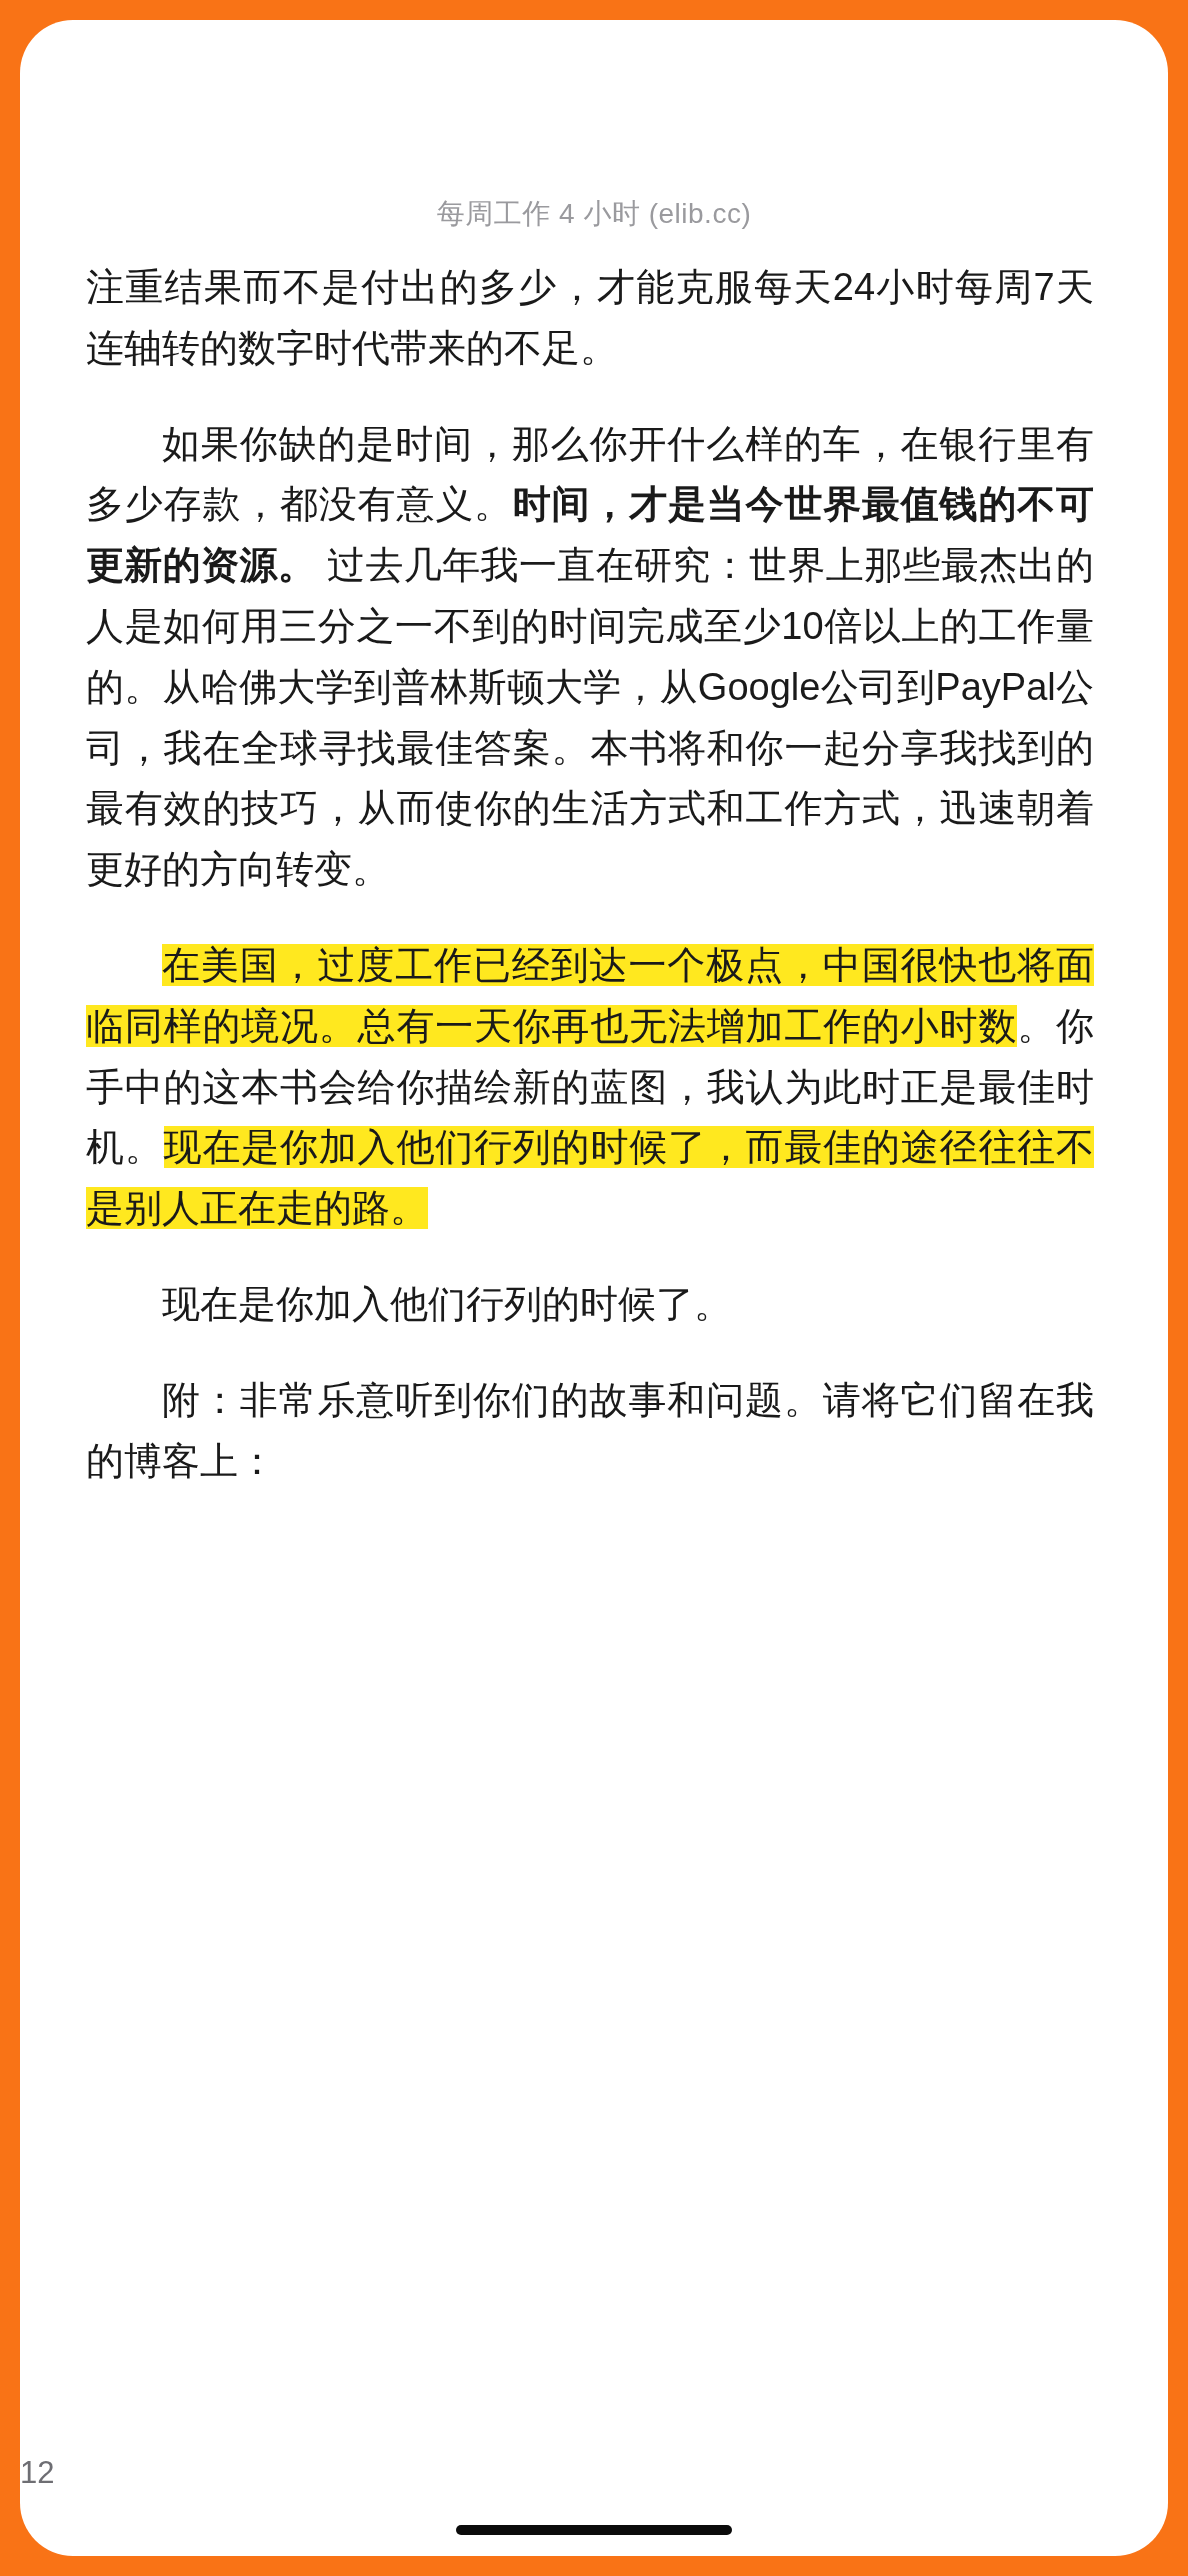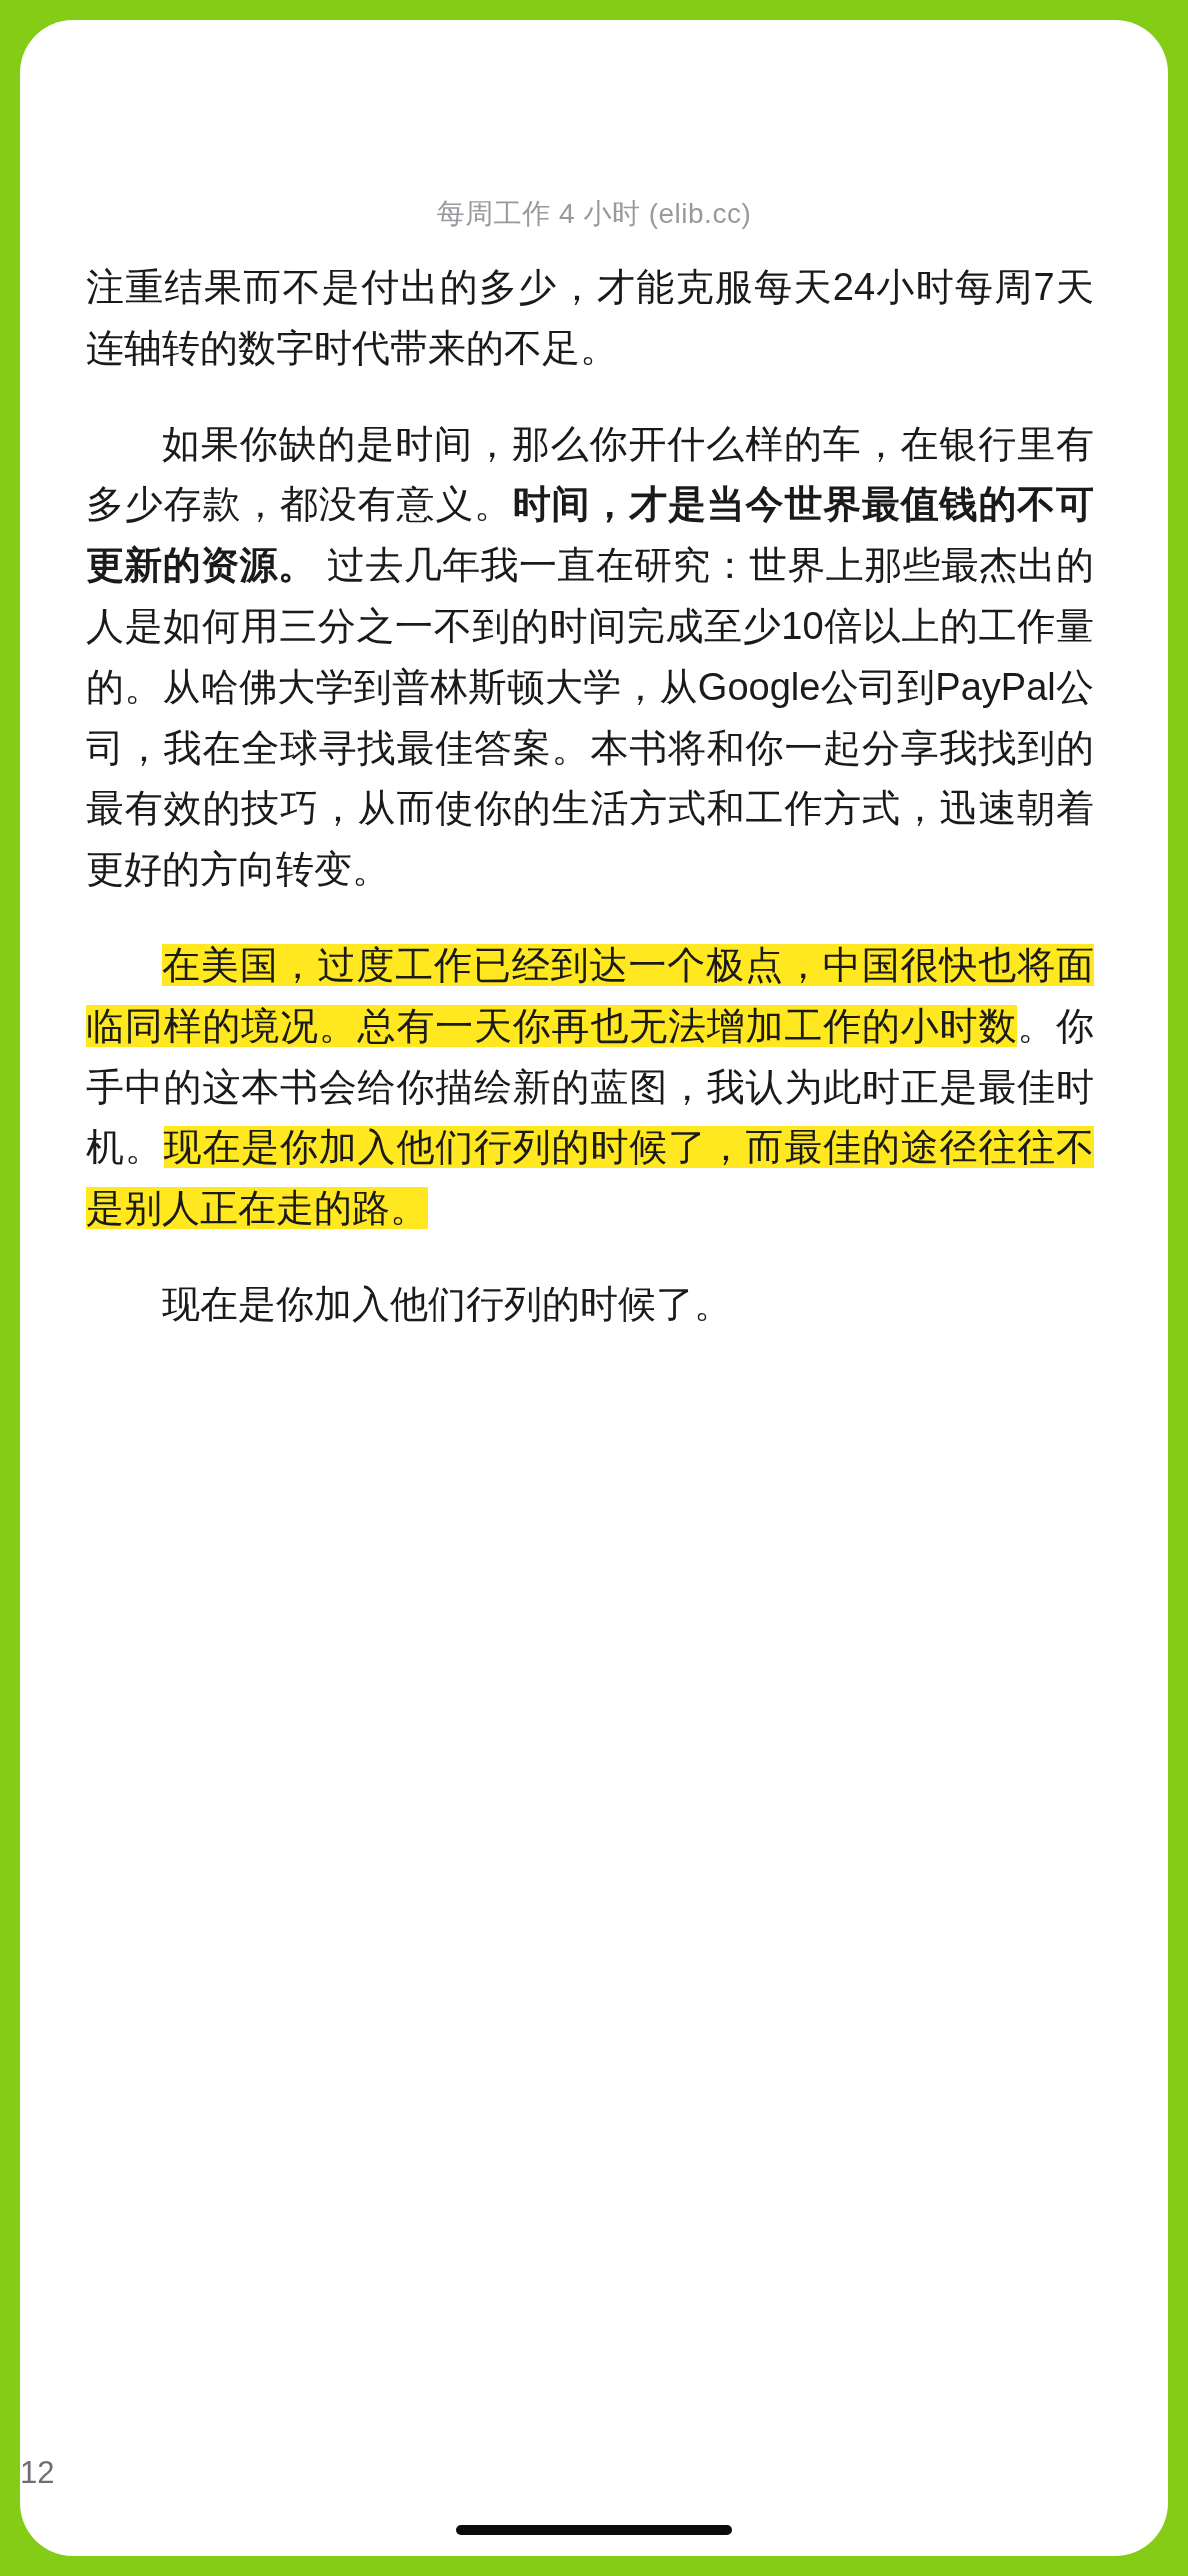--- a/index.html
+++ b/index.html
@@ -12,21 +12,21 @@
     height: 2576px;
     font-family: "Liberation Sans", sans-serif;
     -webkit-font-smoothing: antialiased;
   }
   .device {
     position: relative;
     width: 1188px;
     height: 2576px;
     box-sizing: border-box;
     padding: 20px;
-    background: #84cc16;
+    background: #f97316;
   }
   .reader {
     position: relative;
     width: 100%;
     height: 100%;
     background: #ffffff;
     border-radius: 53px;
     overflow: hidden;
     box-sizing: border-box;
     display: flex;
@@ -110,20 +110,21 @@
       <p>注重结果而不是付出的多少，才能克服每天24小时每周7天连轴转的数字时代带来的不足。</p>
 
       <p class="indent"><span>如果你缺的是时间，那么你开什么样的车，在银行里有多少存款，都没有意义。</span><span class="b">时间，才是当今世界最值钱的不可更新的资源。</span><span> 过去几年我一直在研究：世界上那些最杰出的人是如何用三分之一不到的时间完成至少10倍以上的工作量的。从哈佛大学到普林斯顿大学，从Google公司到PayPal公司，我在全球寻找最佳答案。本书将和你一起分享我找到的最有效的技巧，从而使你的生活方式和工作方式，迅速朝着更好的方向转变。</span></p>
 
       <p class="indent"><span class="hl">在美国，过度工作已经到达一个极点，中国很快也将面临同样的境况。总有一天你再也无法增加工作的小时数</span><span>。你手中的这本书会给你描绘新的蓝图，我认为此时正是最佳时机。</span><span class="hl">现在是你加入他们行列的时候了，而最佳的途径往往不是别人正在走的路。</span></p>
 
 
       <p class="indent">现在是你加入他们行列的时候了。</p>
 
 
+      <p class="indent">附：非常乐意听到你们的故事和问题。请将它们留在我的博客上：</p>
 
 
 
     </div>
 
     <div class="page-number">12</div>
 
     <div class="home-indicator-wrap">
       <div class="home-indicator"></div>
     </div>

